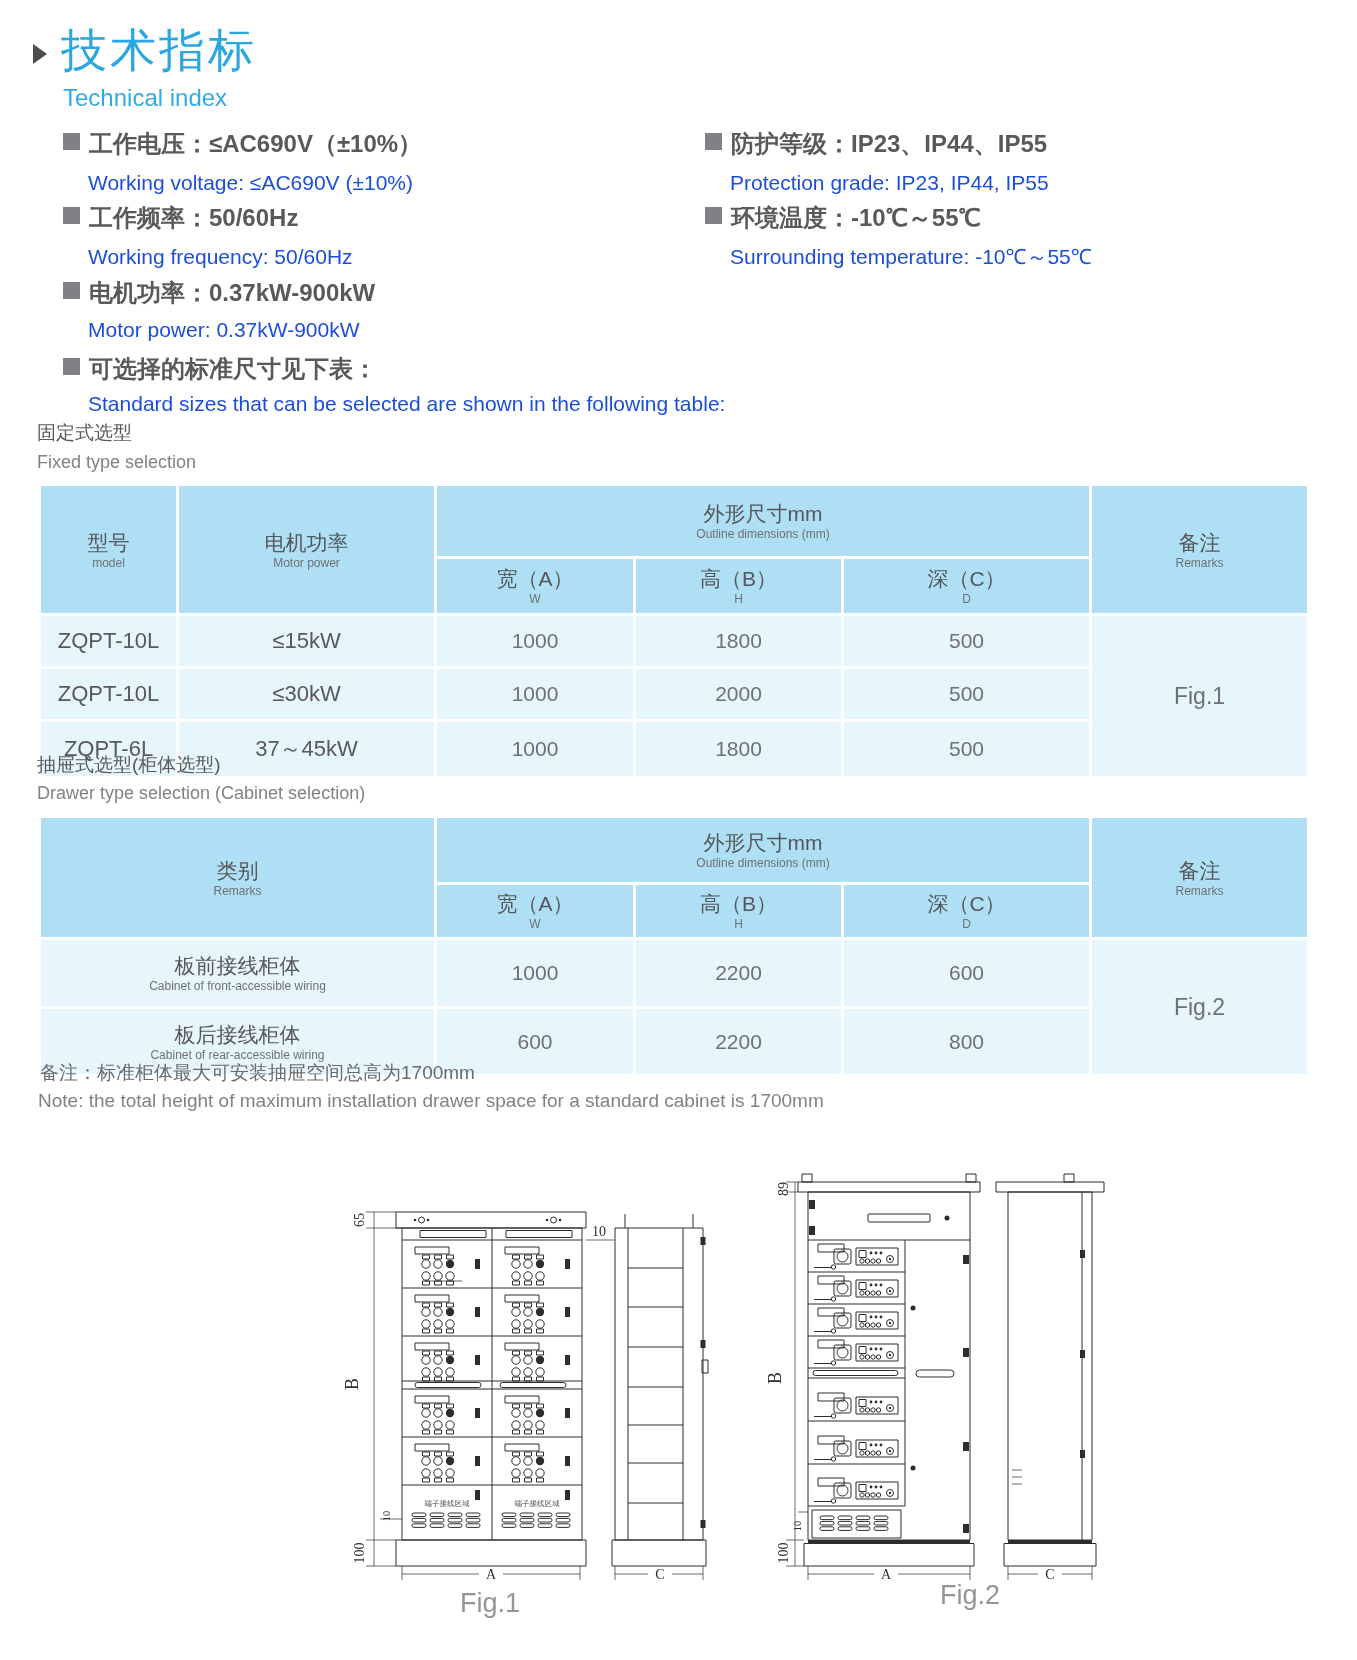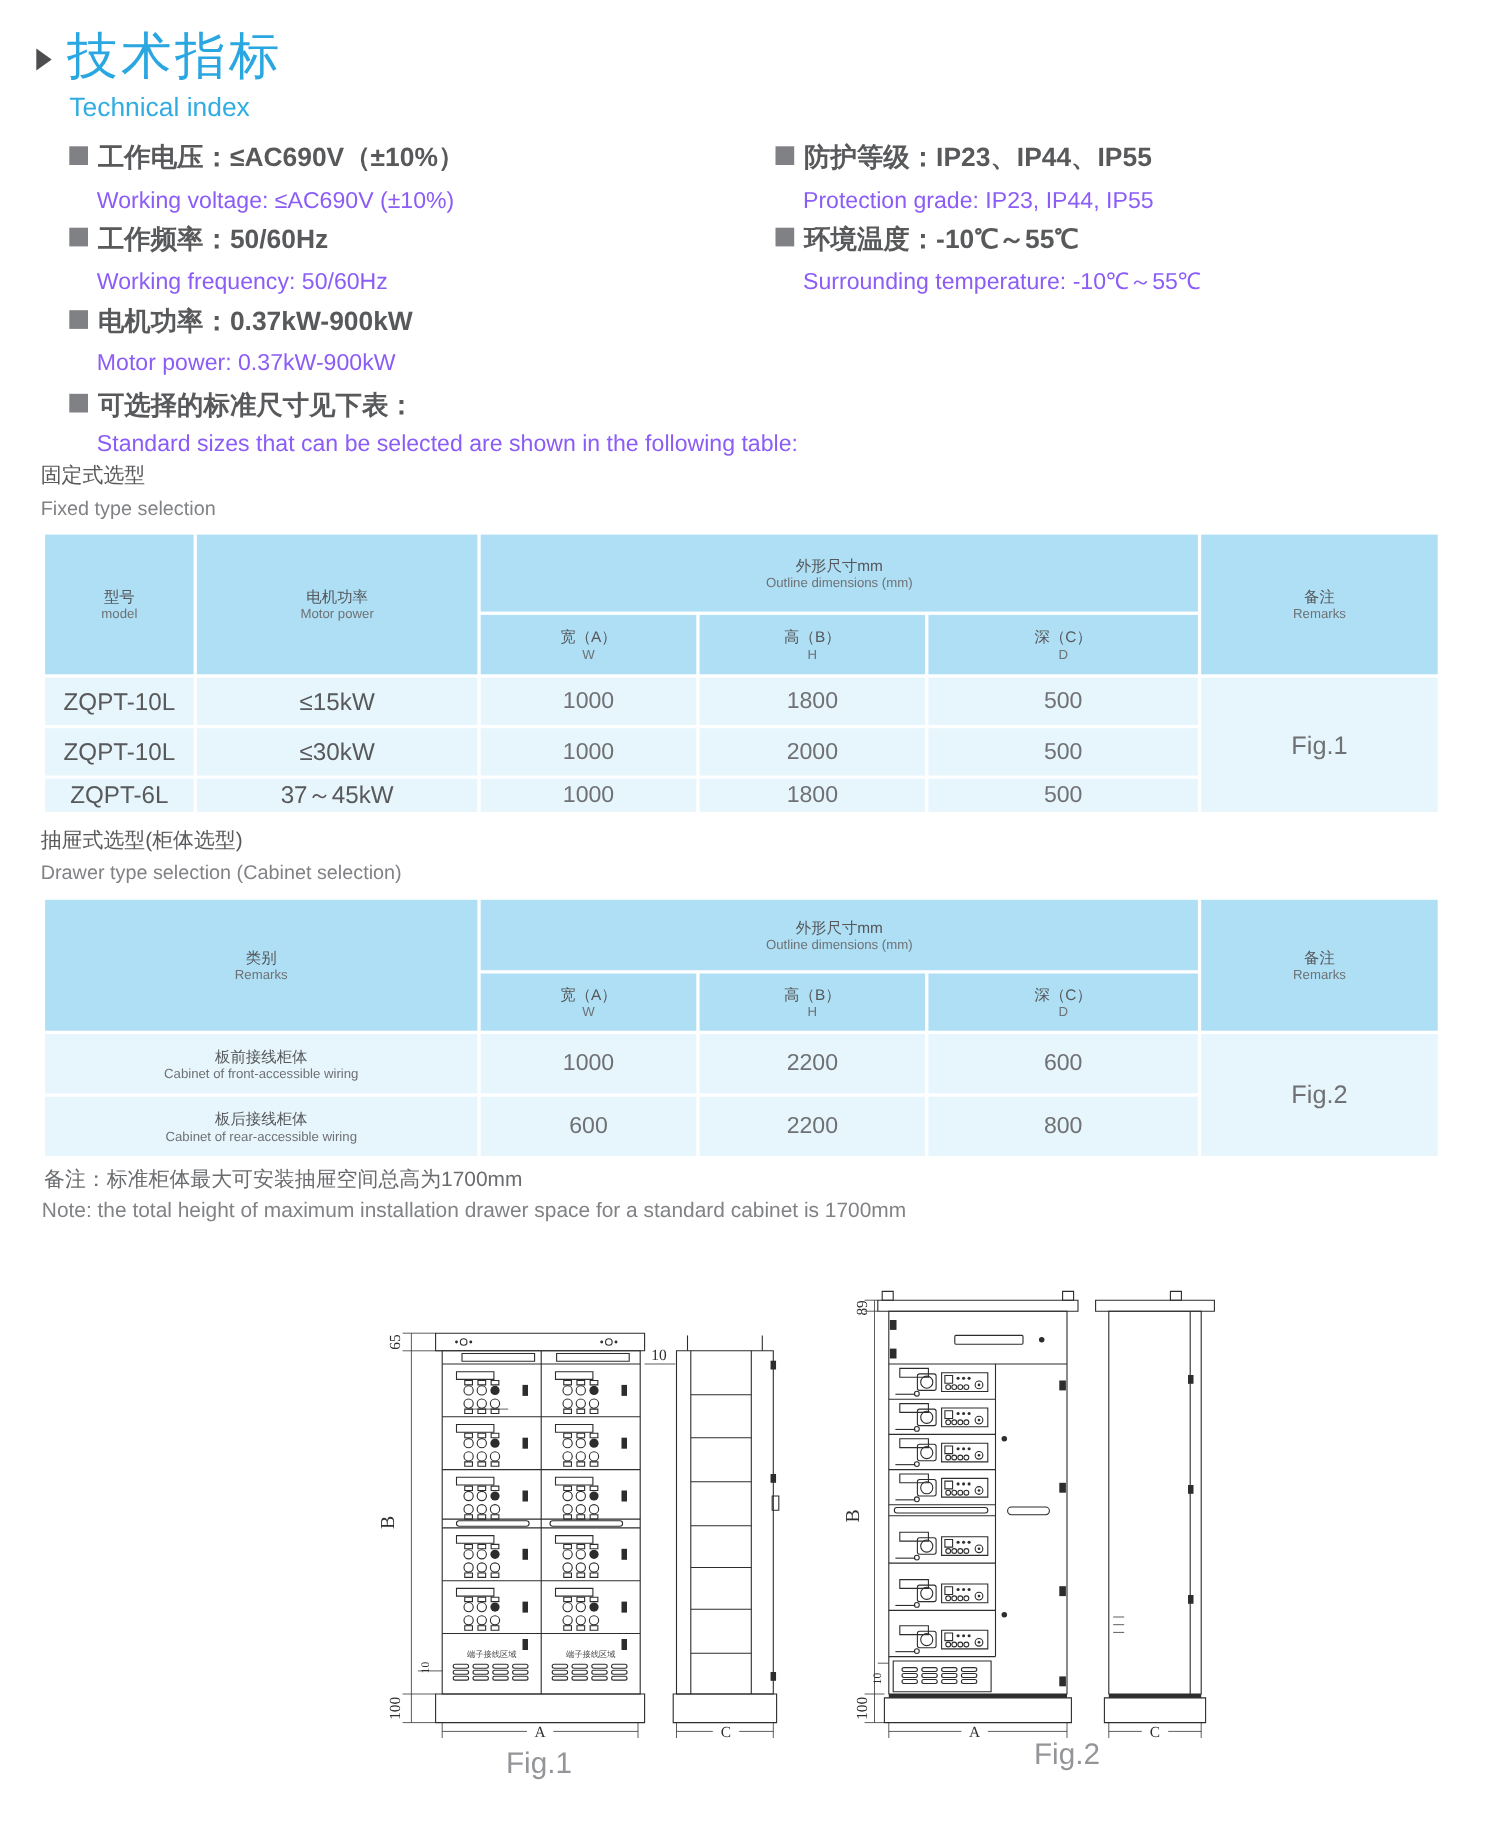--- a/index.html
+++ b/index.html
@@ -6,29 +6,29 @@
   .page{position:relative;width:1357px;height:1660px;background:#ffffff;
         font-family:"Liberation Sans",sans-serif;overflow:hidden;}
   .abs{position:absolute;}
   
   .tri{width:0;height:0;border-left:14px solid #4d4d4f;border-top:10px solid transparent;border-bottom:10px solid transparent;}
   .title-zh{font-size:46px;color:#2aa7e0;letter-spacing:3px;line-height:1;}
   .title-en{font-size:24px;color:#31ace2;line-height:1;}
   
   .bullet{width:17px;height:17px;background:#808184;}
   .spec-zh{font-size:24px;color:#58595b;line-height:1;white-space:nowrap;font-weight:bold;}
-  .spec-en{font-size:21px;color:#8b5cf6;line-height:1;white-space:nowrap;}
+  .spec-en{font-size:21px;color:#1d4ed8;line-height:1;white-space:nowrap;}
   
   .seclab-zh{font-size:19px;color:#58595b;line-height:1;}
   .seclab-en{font-size:18px;color:#808285;line-height:1;}
   
   table.spec{position:absolute;border-collapse:separate;border-spacing:3px;table-layout:fixed;}
   table.spec th{background:#aedff5;font-weight:normal;text-align:center;vertical-align:middle;padding:0;}
-  table.spec td{background:#e7f5fc;text-align:center;vertical-align:middle;padding:0;}
-  .cell-zh{display:block;font-size:14px;color:#55575a;line-height:1.3;}
+  table.spec td{background:#e7f5fc;text-align:center;vertical-align:middle;padding:12px;}
+  .cell-zh{display:block;font-size:21px;color:#55575a;line-height:1.3;}
   .cell-en{display:block;font-size:12px;color:#6f7174;line-height:1.2;}
   .cell-num{font-size:21px;color:#6f7174;}
   .cell-model{font-size:22px;color:#58595b;}
   .cell-fig{font-size:23px;color:#6f7174;}
   
   .note-zh{font-size:19px;color:#6a6b6e;line-height:1;}
   .note-en{font-size:19px;color:#808285;line-height:1;}
   
   svg.draw{position:absolute;}
   svg.draw *{vector-effect:non-scaling-stroke;}

